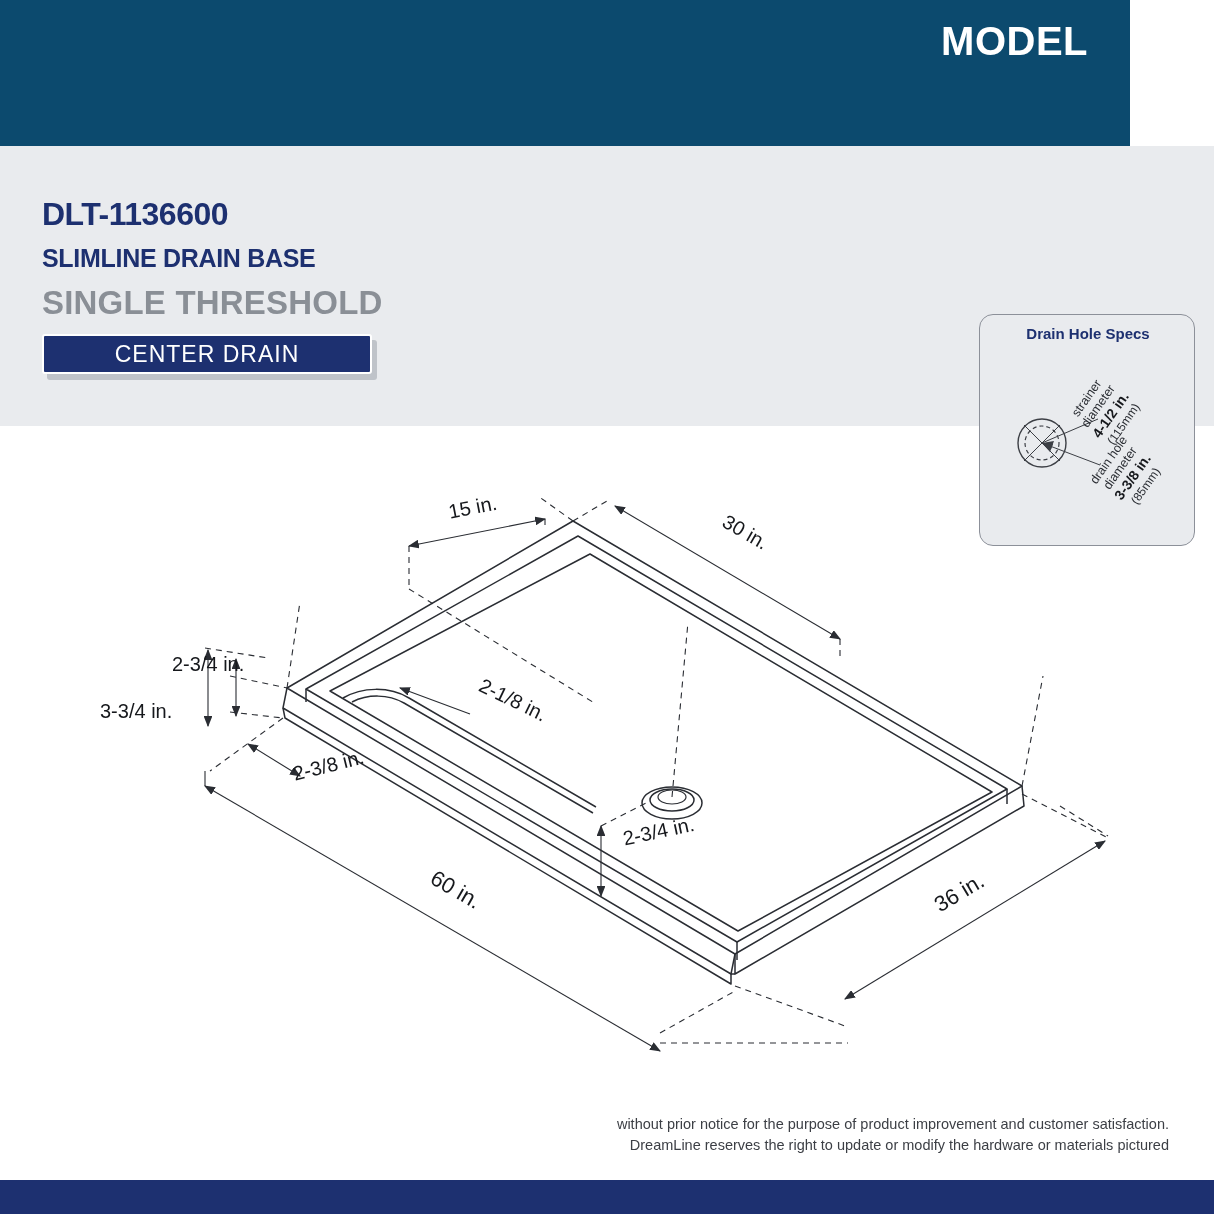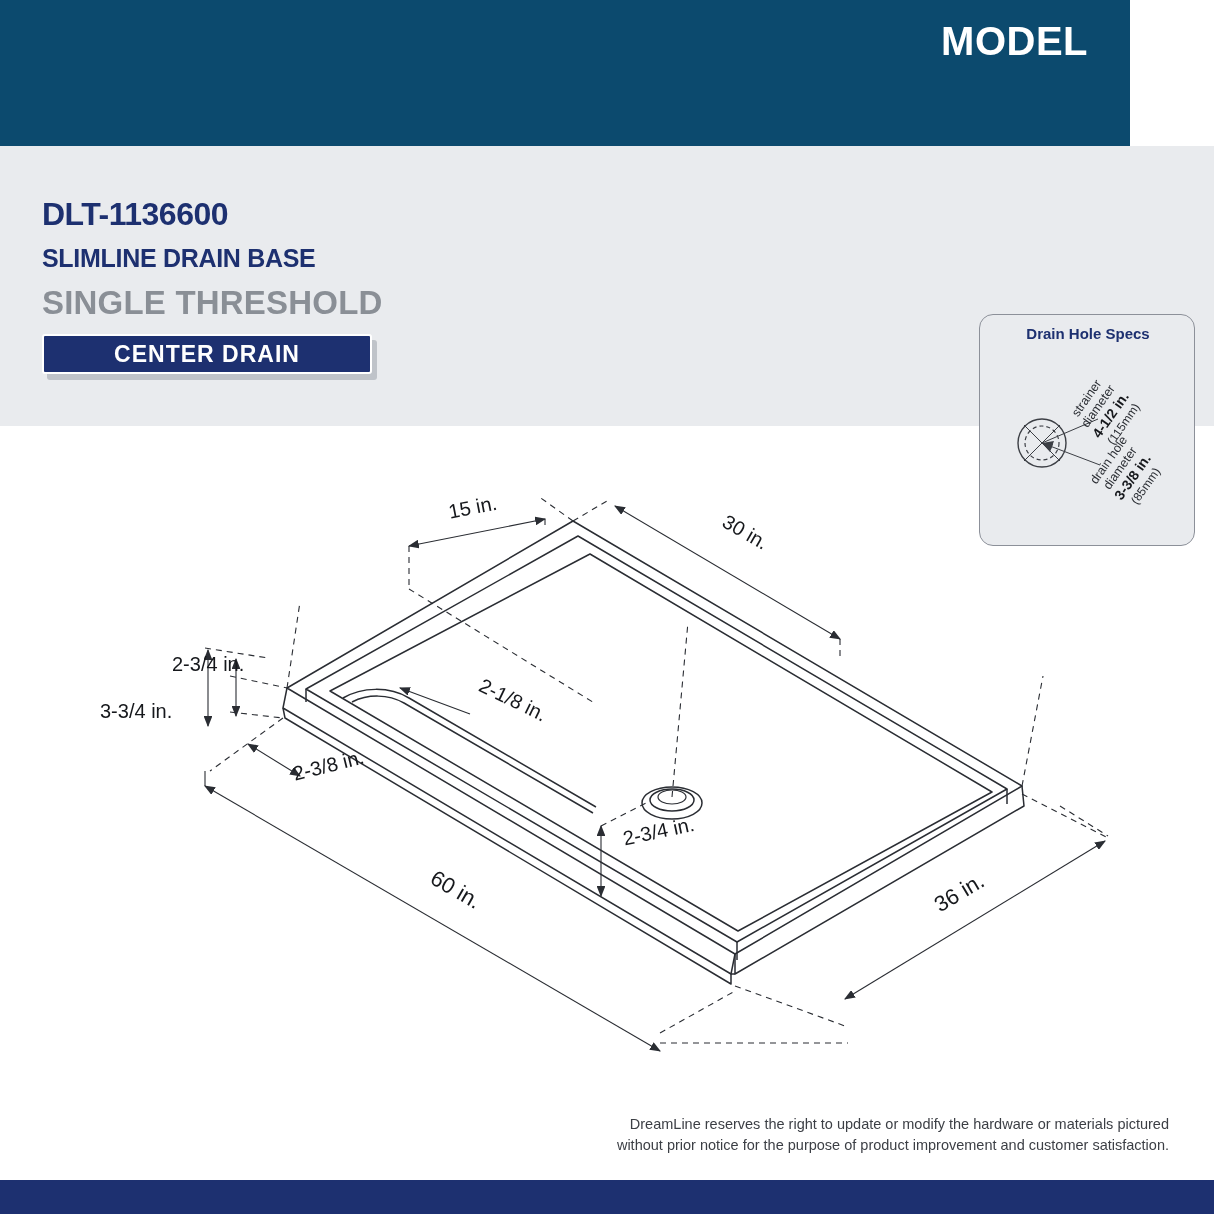--- a/index.html
+++ b/index.html
@@ -86,21 +86,21 @@
     left: 42px;
     top: 188px;
     width: 330px;
     height: 40px;
     background: #1d3070;
     border: 2px solid #ffffff;
     border-radius: 3px;
     box-sizing: border-box;
     color: #ffffff;
     font-size: 23px;
-    font-weight: bold;
+    font-weight: normal;
     letter-spacing: 1px;
     display: flex;
     align-items: center;
     justify-content: center;
   }
 
   
   .drain-specs {
     position: absolute;
     left: 952px;
@@ -298,18 +298,18 @@
         <text transform="translate(330,346) rotate(-14)" text-anchor="middle">2-3/8 in.</text>
         <text transform="translate(510,280) rotate(26)" text-anchor="middle">2-1/8 in.</text>
         <text transform="translate(660,412) rotate(-12)" text-anchor="middle">2-3/4 in.</text>
         <text transform="translate(452,470) rotate(30)" text-anchor="middle" font-size="22">60 in.</text>
         <text transform="translate(963,473) rotate(-31)" text-anchor="middle" font-size="22">36 in.</text>
       </g>
     </svg>
   </div>
 
   <div class="disclaimer">
+    <div>without prior notice for the purpose of product improvement and customer satisfaction.</div>
     <div>DreamLine reserves the right to update or modify the hardware or materials pictured</div>
-    <div>without prior notice for the purpose of product improvement and customer satisfaction.</div>
   </div>
   <div class="bottom-bar"></div>
 
 </div>
 
 </body></html>

